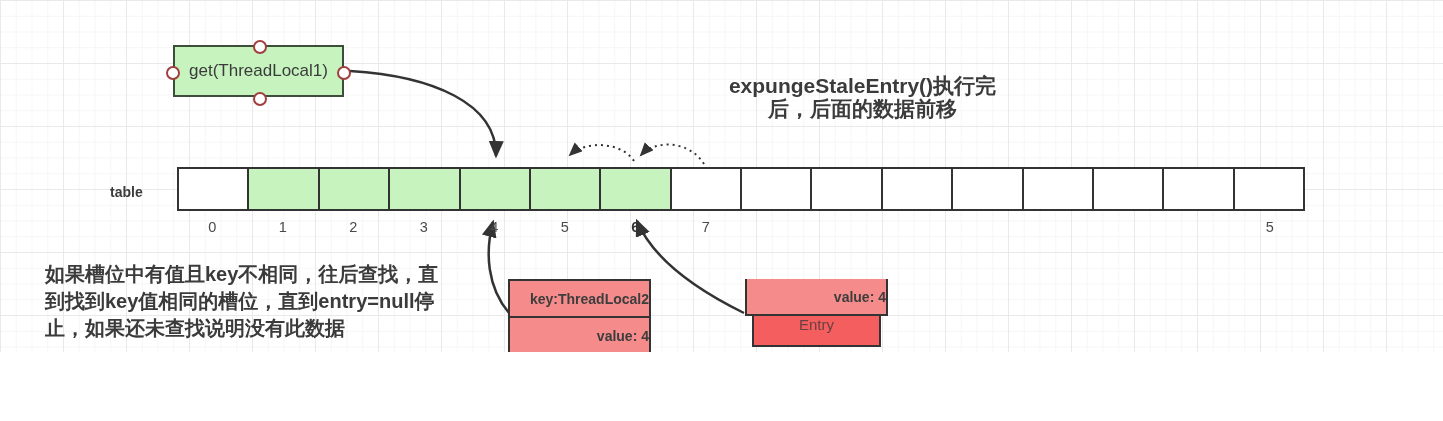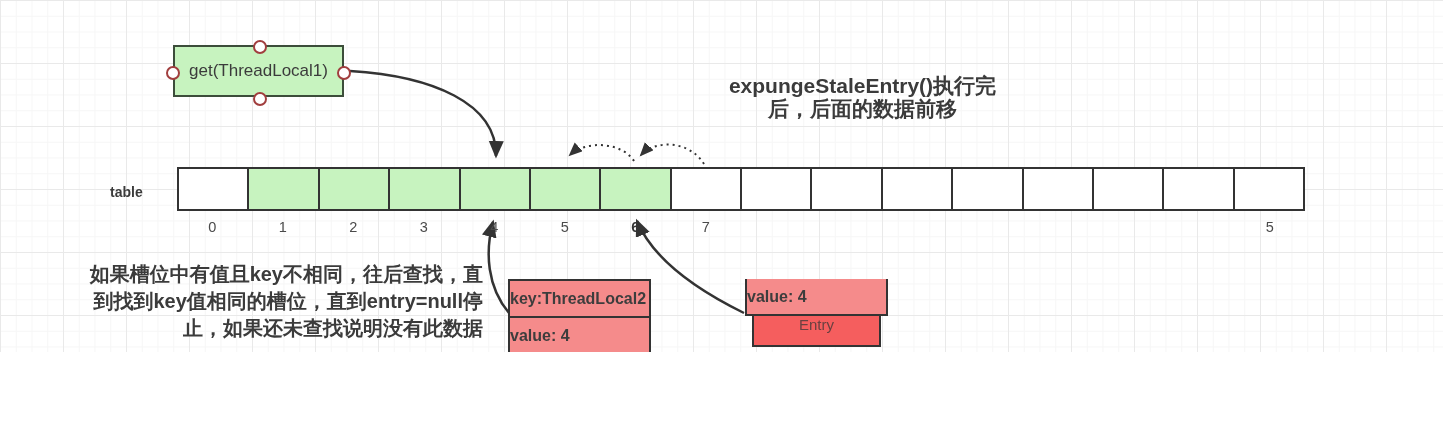--- a/index.html
+++ b/index.html
@@ -35,21 +35,21 @@
 
   
   .title-text{
     position:absolute;left:690px;top:74px;width:345px;
     font-size:21px;font-weight:bold;color:#3b3b3b;
     line-height:23px;text-align:center;white-space:pre-line;
   }
   .note-text{
     position:absolute;left:45px;top:261px;width:438px;
     font-size:20px;font-weight:bold;color:#3b3b3b;
-    line-height:27px;text-align:right;white-space:pre-line;
+    line-height:27px;text-align:left;white-space:pre-line;
   }
 
   
   .table-label{
     position:absolute;left:110px;top:184px;width:50px;
     font-size:14px;font-weight:bold;color:#3b3b3b;text-align:left;
   }
   .array-cells{
     position:absolute;left:177px;top:167px;width:1128px;height:44px;
     border:2px solid #333;box-sizing:border-box;display:flex;
@@ -62,22 +62,22 @@
     position:absolute;left:177px;top:219px;width:1128px;height:18px;
     display:flex;
   }
   .idx{flex:1;text-align:center;font-size:14.5px;color:#4a4a4a;}
   .idx.bold{font-weight:bold;color:#333;}
 
   
   .entry-box{position:absolute;width:143px;}
   .entry-box .row{
     width:143px;box-sizing:border-box;border:2px solid #333;
-    background:#f58b8b;display:flex;align-items:center;justify-content:flex-start;
-    color:#3d3d3d;font-size:16px;
+    background:#f58b8b;display:flex;align-items:center;justify-content:flex-end;
+    color:#3d3d3d;font-size:14px;
   }
   .entry-box .row.key{height:39px;}
   .entry-box .row.value{height:37px;border-top:none;font-weight:bold;}
   .entry-box .footer{
     width:129px;height:33px;margin:-2px auto 0 auto;box-sizing:border-box;
     border:2px solid #333;background:#f55e5e;
     display:flex;align-items:flex-start;justify-content:center;
     color:#6a4040;font-size:15px;
   }
   .bold{font-weight:bold;}

